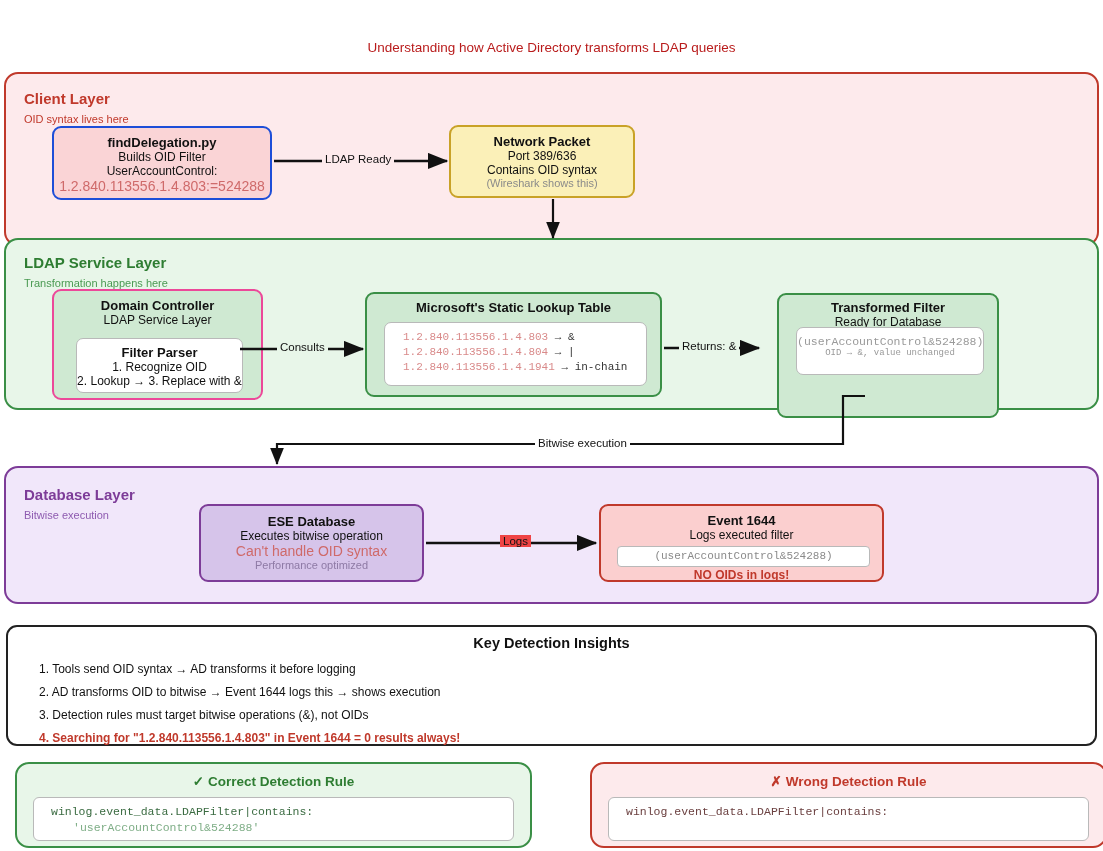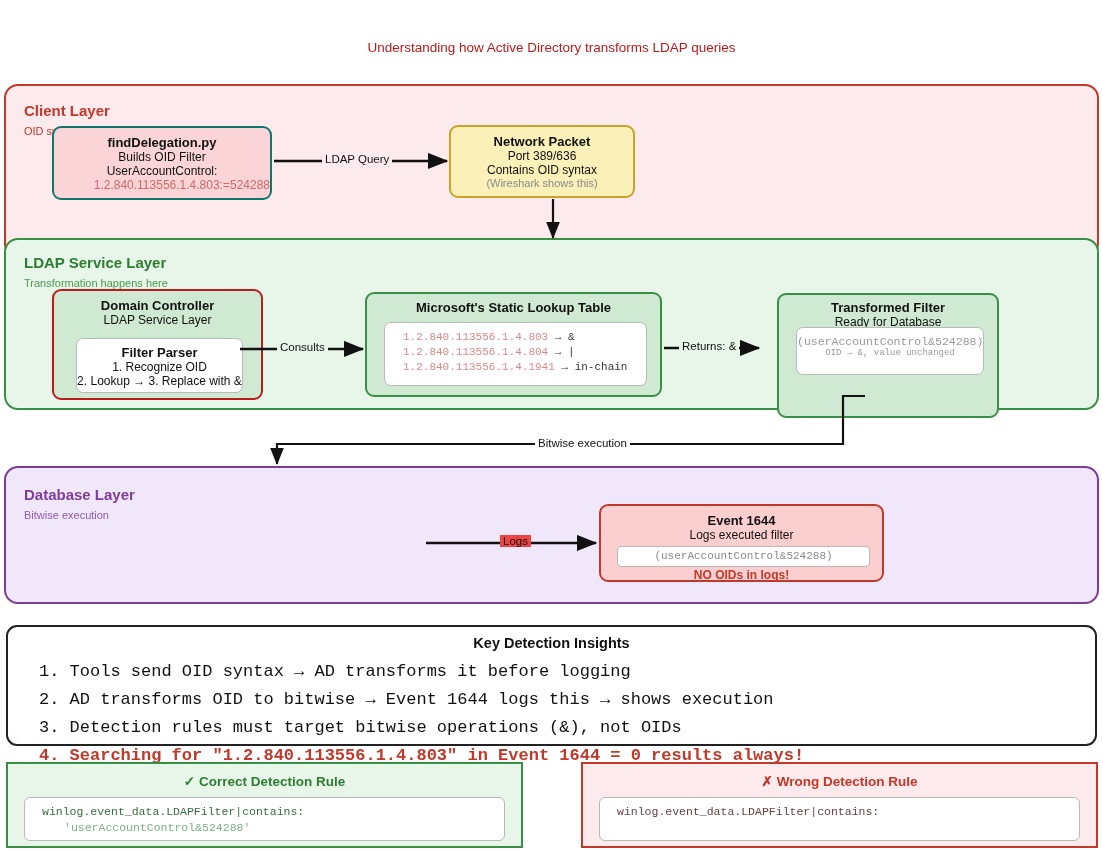--- a/index.html
+++ b/index.html
@@ -21,51 +21,51 @@
   .subtitle{
     position:absolute;left:0;top:40px;width:1103px;text-align:center;
     font-size:13.5px;color:#b91c1c;
   }
 
   
   .layer{position:absolute;border-radius:14px;box-sizing:border-box;}
   .layer-title{position:absolute;font-size:15px;font-weight:bold;}
   .layer-sub{position:absolute;font-size:11px;}
 
-  #client-layer{left:4px;top:84px;width:1095px;height:174px;
+  #client-layer{left:4px;top:72px;width:1095px;height:174px;
     background:#fdeaec;border:2px solid #c0392b;}
   #client-layer .layer-title{left:18px;top:16px;color:#c0392b;}
   #client-layer .layer-sub{left:18px;top:39px;color:#c0392b;}
 
   #ldap-layer{left:4px;top:238px;width:1095px;height:172px;
     background:#e8f6e9;border:2px solid #3a8f46;}
   #ldap-layer .layer-title{left:18px;top:14px;color:#2e7d32;}
   #ldap-layer .layer-sub{left:18px;top:37px;color:#4a9a52;}
 
   #db-layer{left:4px;top:466px;width:1095px;height:138px;
     background:#f1e7fa;border:2px solid #7d3c98;}
   #db-layer .layer-title{left:18px;top:18px;color:#7d3c98;}
   #db-layer .layer-sub{left:18px;top:41px;color:#8e5bb0;}
 
   
   .node{position:absolute;box-sizing:border-box;border-radius:9px;
     text-align:center;}
   .n-title{font-weight:bold;font-size:13px;color:#111;}
   .n-line{font-size:12px;color:#111;}
   .n-dim{font-size:11px;color:#8a8a8a;}
-  .n-red{font-size:12px;color:#cf6a6a;text-align:right;}
+  .n-red{font-size:14px;color:#cf6a6a;}
   .n-redb{font-size:12px;color:#c0392b;font-weight:bold;}
 
   #find-delegation{left:52px;top:126px;width:220px;height:74px;
-    background:#fad4d6;border:2px solid #0f766e;padding-top:7px;}
+    background:#fad4d6;border:2px solid #1d4ed8;padding-top:7px;}
   #network-packet{left:449px;top:125px;width:186px;height:73px;
     background:#fbf0b8;border:2px solid #c9a227;padding-top:7px;}
 
   #domain-controller{left:52px;top:289px;width:211px;height:111px;
-    background:#cfe9d2;border:2px solid #b91c1c;padding-top:7px;}
+    background:#cfe9d2;border:2px solid #ec4899;padding-top:7px;}
   #filter-parser{position:absolute;left:22px;top:47px;width:167px;height:55px;
     background:#fff;border:1px solid #b9b9b9;border-radius:7px;padding-top:6px;
     box-sizing:border-box;}
 
   #lookup-table{left:365px;top:292px;width:297px;height:105px;
     background:#cfe9d2;border:2px solid #3a8f46;padding-top:6px;}
   #lookup-code{position:absolute;left:17px;top:28px;width:263px;height:64px;
     background:#fff;border:1px solid #b9b9b9;border-radius:7px;box-sizing:border-box;
     padding:7px 0 0 18px;text-align:left;
     font-family:"Liberation Mono", monospace;font-size:11px;line-height:15px;}
@@ -92,25 +92,25 @@
     font-family:"Liberation Mono", monospace;font-size:11px;color:#8a8a8a;
     line-height:19px;text-align:center;}
   #ev-note{position:absolute;left:0;top:62px;width:100%;text-align:center;}
 
   
   #insights{position:absolute;left:6px;top:625px;width:1091px;height:121px;
     background:#fff;border:2px solid #222;border-radius:11px;box-sizing:border-box;}
   #insights-title{position:absolute;left:0;top:8px;width:100%;text-align:center;
     font-size:14.5px;font-weight:bold;color:#111;}
   #insights-list{position:absolute;left:31px;top:35px;}
-  .ins{font-size:17px;color:#111;margin-bottom:9px;font-family:Liberation Mono, monospace;}
+  .ins{font-size:12px;color:#111;margin-bottom:9px;}
   .ins.warn{color:#c0392b;font-weight:bold;}
 
   
-  .rule{position:absolute;border-radius:0;box-sizing:border-box;}
+  .rule{position:absolute;border-radius:14px;box-sizing:border-box;margin-left:9px;}
   .rule-title{position:absolute;left:0;top:9px;width:100%;text-align:center;
     font-size:13.5px;font-weight:bold;}
   .rule-code{position:absolute;left:16px;top:33px;right:16px;height:44px;
     background:#fff;border:1px solid #b9b9b9;border-radius:6px;box-sizing:border-box;
     padding:6px 0 0 17px;text-align:left;
     font-family:"Liberation Mono", monospace;font-size:11.5px;line-height:16px;}
 
   #correct-rule{left:6px;top:762px;width:517px;height:86px;
     background:#e8f6e9;border:2px solid #3a8f46;}
   #correct-rule .rule-title{color:#2e7d32;}
@@ -190,20 +190,26 @@
       <div class="tf-main">(userAccountControl&amp;524288)</div>
       <div class="tf-sub">OID → &amp;, value unchanged</div>
     </div>
   </div>
 
   <div class="layer" id="db-layer">
     <div class="layer-title">Database Layer</div>
     <div class="layer-sub">Bitwise execution</div>
   </div>
 
+  <div class="node" id="ese-database">
+    <div class="n-title">ESE Database</div>
+    <div class="n-line">Executes bitwise operation</div>
+    <div class="n-red">Can't handle OID syntax</div>
+    <div class="n-purple">Performance optimized</div>
+  </div>
 
   <div class="node" id="event-1644">
     <div class="n-title">Event 1644</div>
     <div class="n-line">Logs executed filter</div>
     <div id="ev-code">(userAccountControl&amp;524288)</div>
     <div id="ev-note" class="n-redb">NO OIDs in logs!</div>
   </div>
 
   <svg class="edges" viewBox="0 0 1103 851">
     <defs>
@@ -218,21 +224,21 @@
 
     <path d="M240,349 L363,349" stroke="#111" stroke-width="2.6" fill="none" marker-end="url(#ah)"></path>
 
     <path d="M664,348 L759,348" stroke="#111" stroke-width="2.6" fill="none" marker-end="url(#ah)"></path>
 
     <path d="M865,396 L843,396 L843,444 L277,444 L277,464" stroke="#111" stroke-width="2.2" fill="none" marker-end="url(#ah)"></path>
 
     <path d="M426,543 L596,543" stroke="#111" stroke-width="2.6" fill="none" marker-end="url(#ah)"></path>
   </svg>
 
-  <div class="edge-label on-pink" style="left:322px;top:153px;">LDAP Query</div>
+  <div class="edge-label on-pink" style="left:322px;top:153px;">LDAP Ready</div>
   <div class="edge-label on-green" style="left:277px;top:341px;">Consults</div>
   <div class="edge-label on-green" style="left:679px;top:340px;">Returns: &amp;</div>
   <div class="edge-label" style="left:535px;top:437px;">Bitwise execution</div>
   <div class="edge-label on-purple" style="left:500px;top:535px;">Logs</div>
 
   <div id="insights">
     <div id="insights-title">Key Detection Insights</div>
     <div id="insights-list">
       <div class="ins">1. Tools send OID syntax → AD transforms it before logging</div>
       <div class="ins">2. AD transforms OID to bitwise → Event 1644 logs this → shows execution</div>

